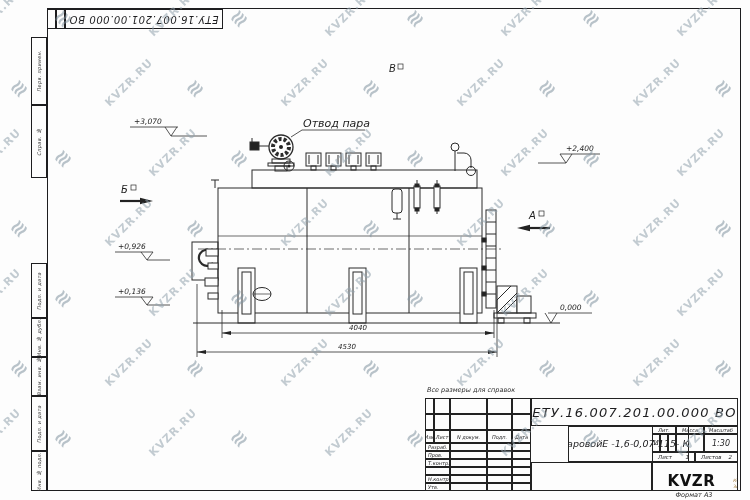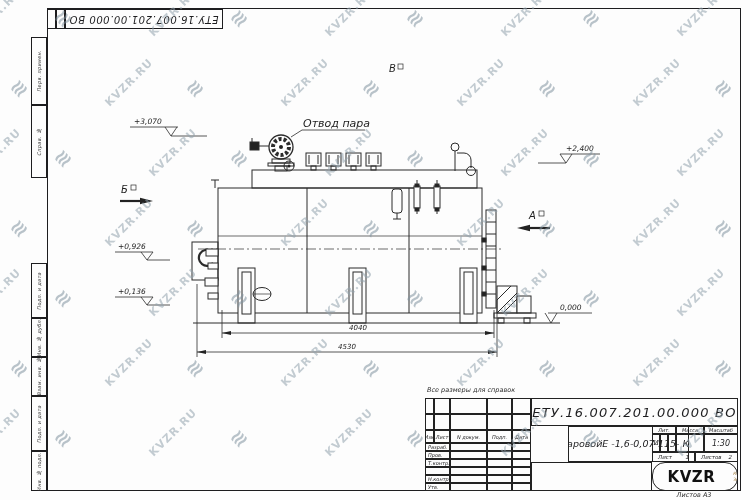--- a/index.html
+++ b/index.html
@@ -23,21 +23,21 @@
             border:1.6px solid #1d1d1f;box-sizing:border-box;z-index:3;}
   .cell{position:absolute;border:.9px solid #222;box-sizing:border-box;z-index:3;
         font-size:5px;font-style:italic;color:#1d1d1f;overflow:hidden;
         display:flex;align-items:center;justify-content:center;white-space:nowrap;}
   .cell.lbl{justify-content:flex-start;padding-left:2px;}
   .desig{font-size:13px;letter-spacing:1.2px;font-style:italic;}
   .name{flex-direction:row;font-size:9.5px;line-height:1.5;margin-left:37px;}
   .scaleval{font-size:8px;}
   .litval{font-size:7px;}
   .sheetcell{justify-content:space-between;padding:0 5px;font-size:5.5px;}
-  .logocell{display:flex;align-items:center;justify-content:center;gap:18px;border-radius:13px;}
+  .logocell{display:flex;align-items:flex-end;justify-content:center;gap:18px;}
   .logomark{width:20px;height:14px;background:repeating-linear-gradient(115deg,#111 0 2.5px,#fff 2.5px 4.5px);
             border:1px solid #111;flex:0 0 auto;}
   .logotxt{font-size:15px;font-weight:bold;font-style:normal;letter-spacing:.5px;color:#111;}
   .logosub{display:flex;flex-direction:column;font-size:4.5px;font-style:italic;color:#a07a3c;line-height:1.3;}
   
   svg{position:absolute;left:0;top:0;z-index:1;}
   svg text{font-family:"DejaVu Sans",sans-serif;font-style:italic;fill:#222;}
   
   .wm-layer{position:absolute;left:0;top:0;width:750px;height:500px;z-index:6;pointer-events:none;overflow:hidden;}
   .wm{position:absolute;transform:rotate(-45deg);font-weight:bold;white-space:nowrap;}
@@ -73,21 +73,21 @@
       <span>Инв. № подл.</span>
     </div>
 
   <div class="stampcell" style="left:47px;top:9px;width:9px;height:20px;"></div>
   <div class="stampcell" style="left:56px;top:9px;width:9px;height:20px;"></div>
   <div class="stampcell topstamp" style="left:65px;top:9px;width:158px;height:20px;">
     <span>ЕТУ.16.007.201.00.000  ВО</span>
   </div>
 
   <div class="note">Все размеры для справок</div>
-  <div class="format">Листов А3</div>
+  <div class="format">Формат А3</div>
 
   <svg width="750" height="500" viewBox="0 0 750 500">
     <g stroke="#2b2b2b" stroke-width="1" fill="none">
 
       <rect x="218" y="188" width="264" height="125"></rect>
       <rect x="252" y="170" width="225" height="18"></rect>
       <line x1="307" y1="188" x2="307" y2="313"></line>
       <line x1="409" y1="188" x2="409" y2="313"></line>
       <line x1="218" y1="236" x2="482" y2="236" stroke-width="0.7"></line>
       <line x1="198" y1="249" x2="502" y2="249" stroke-width="0.7" stroke-dasharray="10 3 2 3"></line>

